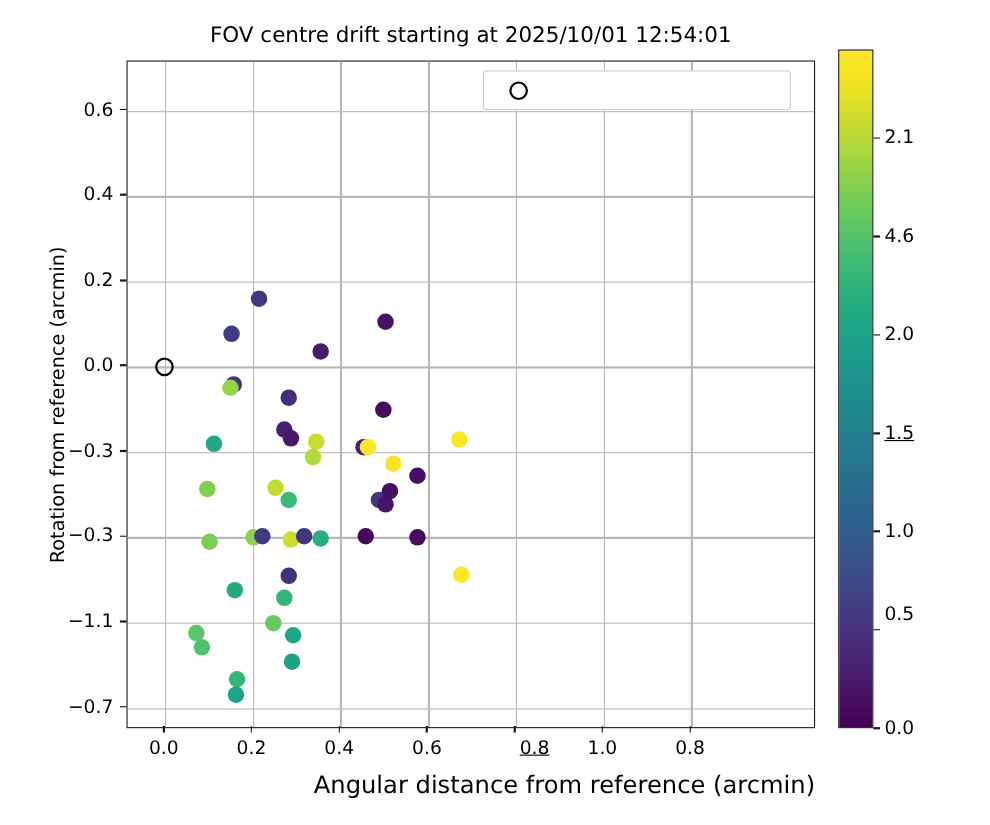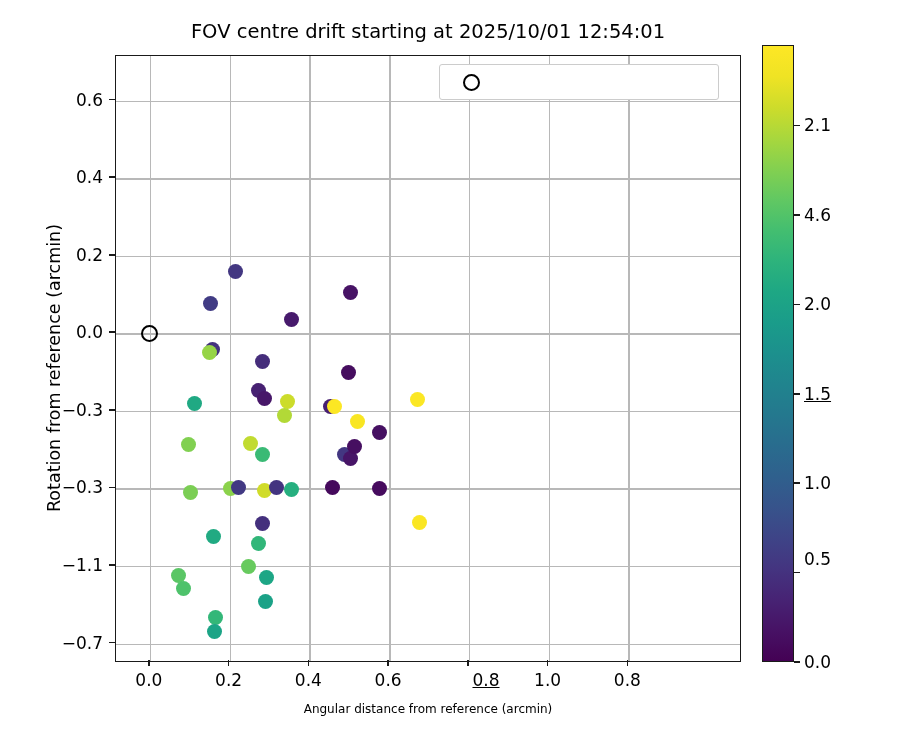--- a/index.html
+++ b/index.html
@@ -86,22 +86,22 @@
     font-size: 17px;
     color: #000000;
     transform: translateY(-50%);
     text-align: right;
     white-space: nowrap;
   }
   #xlabel {
     position: absolute;
     left: 115px; top: 702px;
     width: 626px;
-    text-align: center;
-    font-size: 12px;
+    text-align: right;
+    font-size: 22px;
     color: #000000;
     white-space: nowrap;
   }
   #ylabel {
     position: absolute;
     left: -250px; top: 358px;
     width: 607px;
     text-align: center;
     font-size: 17.5px;
     color: #000000;

